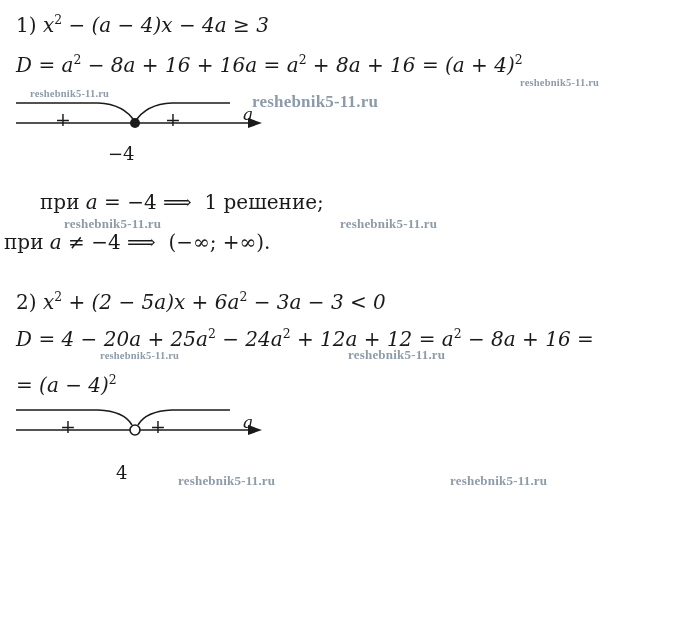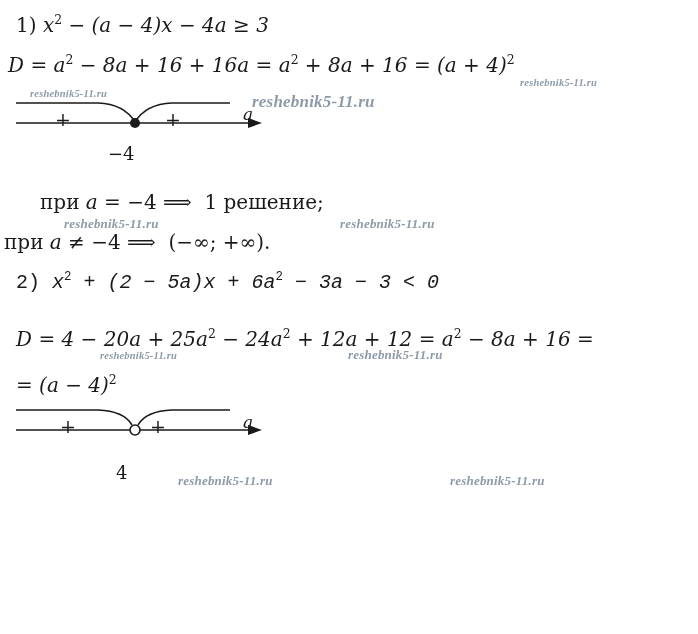--- a/index.html
+++ b/index.html
@@ -42,21 +42,20 @@
     font-style: normal;
   }
   .wm {
     position: absolute;
     color: #7a8a99;
     font-family: "Liberation Serif", serif;
     font-weight: bold;
     letter-spacing: 0.2px;
     white-space: nowrap;
     opacity: 0.85;
-    font-style: italic;
   }
   .wm-lg { font-size: 17px; }
   .wm-md { font-size: 13px; }
   .wm-sm { font-size: 10.5px; }
 
   .axis {
     position: absolute;
   }
   .axis svg { display: block; }
 
@@ -82,21 +81,21 @@
 
 <div class="page">
 
   <div class="line math" style="left:16px; top:8px;">
     <span class="up">1)</span>
     <span>
       <span>x</span><sup class="up">2</sup><span> − (a − 4)x − 4a ≥ 3</span>
     </span>
   </div>
 
-  <div class="line math" style="left:8px; top:48px;">
+  <div class="line math" style="left:16px; top:48px;">
     <span>D = a<sup class="up">2</sup> − 8a + 16 + 16a = a<sup class="up">2</sup> + 8a + 16 = (a + 4)<sup class="up">2</sup></span>
   </div>
 
   <div class="axis" style="left:12px; top:98px;">
     <svg width="250" height="50" viewBox="0 0 250 50">
 
       <line x1="4" y1="25" x2="236" y2="25" stroke="#1a1a1a" stroke-width="1.6"></line>
       <polygon points="236,20 250,25 236,30" fill="#1a1a1a"></polygon>
 
       <path d="M4 5 L86 5 Q112 6 123 24" fill="none" stroke="#1a1a1a" stroke-width="1.6"></path>
@@ -110,21 +109,21 @@
   <div class="axis-label" style="left:243px; top:104px;">a</div>
   <div class="pointlabel" style="left:108px; top:143px;">−4</div>
 
   <div class="line math" style="left:16px; top:190px;margin-left:24px;">
     <span class="up">при <span class="math">a</span> = −4 ⟹&nbsp; 1 решение;</span>
   </div>
   <div class="line math" style="left:4px; top:230px;">
     <span class="up">при <span class="math">a</span> ≠ −4 ⟹&nbsp; (−∞; +∞).</span>
   </div>
 
-  <div class="line math" style="left:16px; top:265px;font-family:Liberation Mono, monospace;">
+  <div class="line math" style="left:16px; top:285px;">
     <span class="up">2)</span>
     <span>x<sup class="up">2</sup> + (2 − 5a)x + 6a<sup class="up">2</sup> − 3a − 3 &lt; 0</span>
   </div>
 
   <div class="line math" style="left:16px; top:322px;">
     <span>D = 4 − 20a + 25a<sup class="up">2</sup> − 24a<sup class="up">2</sup> + 12a + 12 = a<sup class="up">2</sup> − 8a + 16 =</span>
   </div>
   <div class="line math" style="left:16px; top:368px;text-align:right;">
     <span>= (a − 4)<sup class="up">2</sup></span>
   </div>

